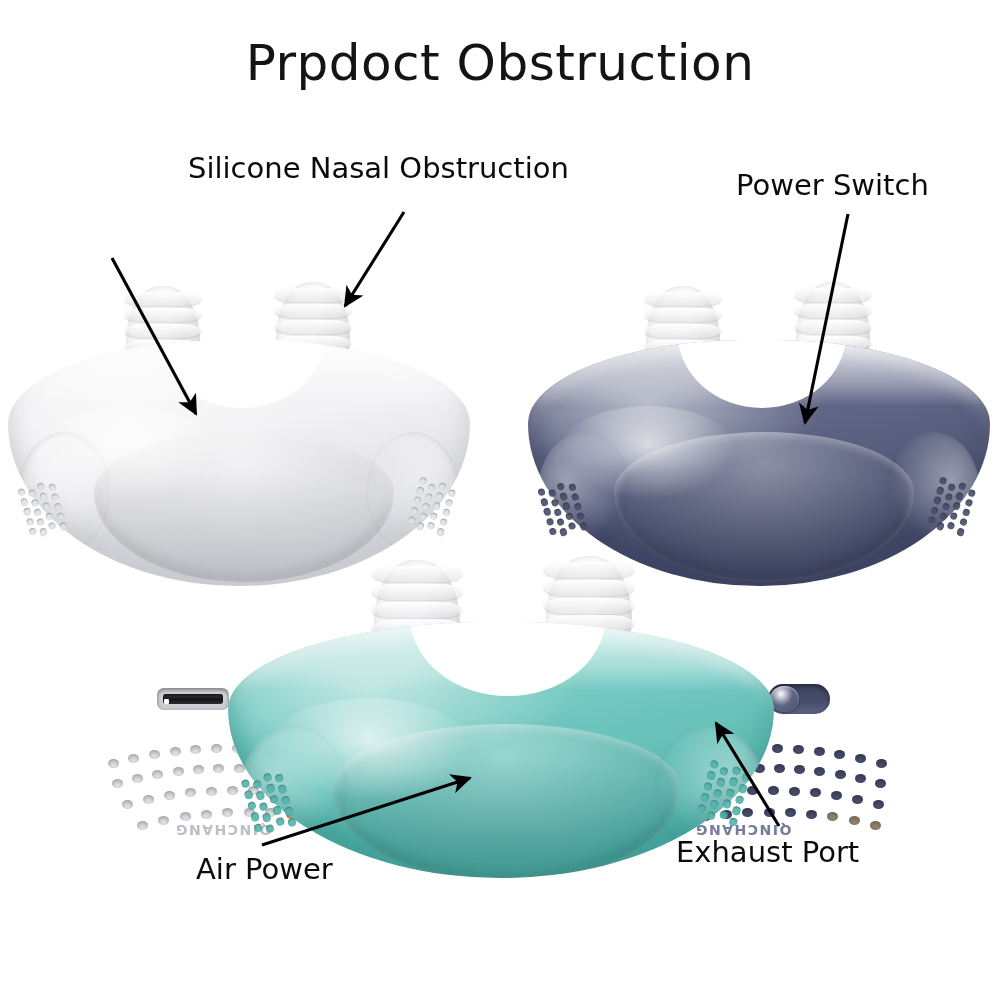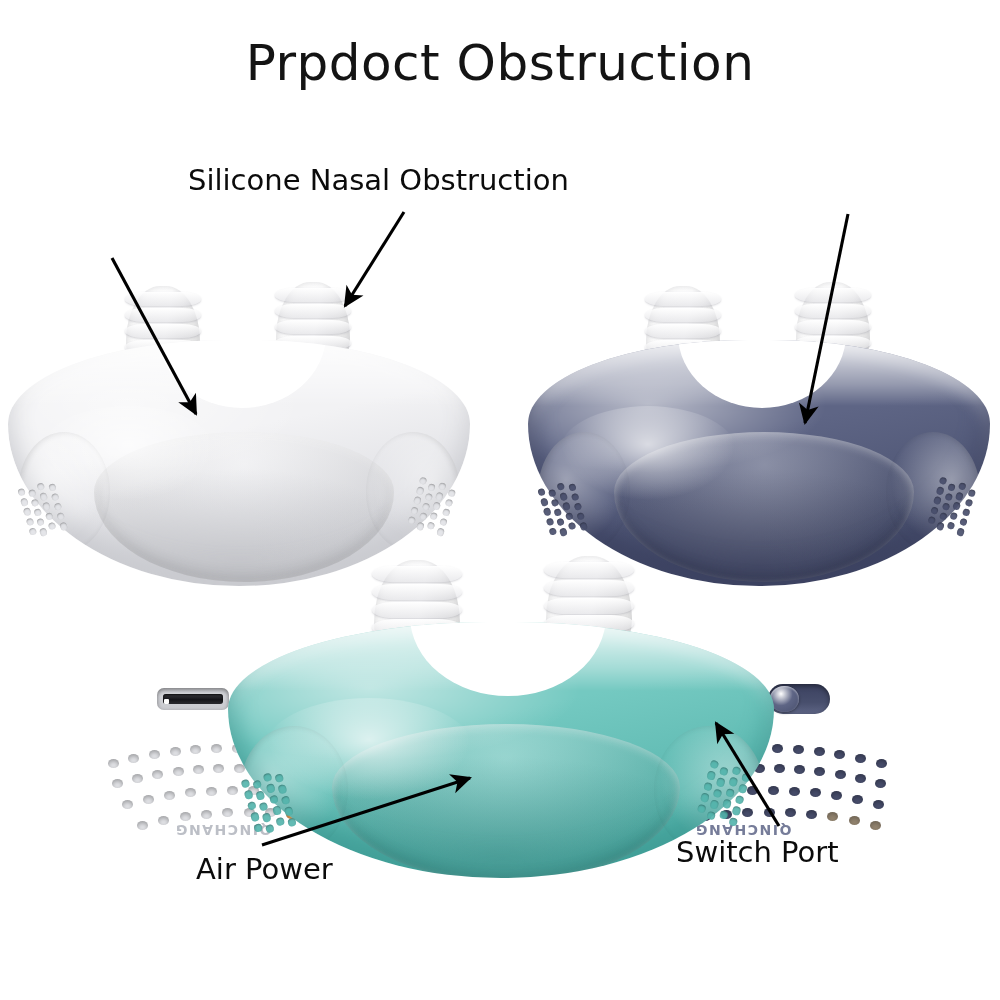--- a/index.html
+++ b/index.html
@@ -10,21 +10,21 @@
 
   
   .title{position:absolute;left:0;top:34px;width:1000px;text-align:center;
          font-size:50px;font-weight:400;letter-spacing:.5px;color:#141414;
          font-family:"DejaVu Sans","Liberation Sans",sans-serif;}
 
   
   .lbl{position:absolute;font-size:29px;font-weight:400;color:#0b0b0b;
        white-space:nowrap;line-height:1;}
   .lbl-usb{left:8px;top:218px;}
-  .lbl-silicone{left:188px;top:166px;}
+  .lbl-silicone{left:188px;top:154px;}
   .lbl-power{left:736px;top:171px;}
   .lbl-air{left:196px;top:855px;}
   .lbl-exhaust{left:676px;top:838px;}
 
   
   svg.arrows{position:absolute;left:0;top:0;width:1000px;height:1000px;
              overflow:visible;pointer-events:none;}
 
   
   .device{position:absolute;}
@@ -402,22 +402,23 @@
         <div class="vhole" style="left:22.8px;top:45.6px;width:8px;height:8.4px;background:#53b4ac;opacity:.9;box-shadow:inset 0 1px 1.6px rgba(0,0,0,.33);"></div>
         <div class="vhole" style="left:34.2px;top:4px;width:8px;height:8.4px;background:#53b4ac;opacity:.9;box-shadow:inset 0 1px 1.6px rgba(0,0,0,.33);"></div>
         <div class="vhole" style="left:34.2px;top:15.4px;width:8px;height:8.4px;background:#53b4ac;opacity:.9;box-shadow:inset 0 1px 1.6px rgba(0,0,0,.33);"></div>
         <div class="vhole" style="left:34.2px;top:26.8px;width:8px;height:8.4px;background:#53b4ac;opacity:.9;box-shadow:inset 0 1px 1.6px rgba(0,0,0,.33);"></div>
         <div class="vhole" style="left:34.2px;top:38.2px;width:8px;height:8.4px;background:#53b4ac;opacity:.9;box-shadow:inset 0 1px 1.6px rgba(0,0,0,.33);"></div>
         <div class="vhole" style="left:34.2px;top:49.6px;width:8px;height:8.4px;background:#53b4ac;opacity:.9;box-shadow:inset 0 1px 1.6px rgba(0,0,0,.33);"></div>
       </div>
     </div>
 
   <div class="lbl lbl-silicone">Silicone Nasal Obstruction</div>
+  <div class="lbl lbl-power">Power Switch</div>
   <div class="lbl lbl-air">Air Power</div>
-  <div class="lbl lbl-exhaust">Switch Port</div>
+  <div class="lbl lbl-exhaust">Exhaust Port</div>
 
   <svg class="arrows" viewBox="0 0 1000 1000">
     <defs>
       <marker id="ah" viewBox="0 0 12 12" refX="10.5" refY="6" markerWidth="7.2" markerHeight="7.2" orient="auto-start-reverse">
         <path d="M0.4,0.6 L11.6,6 L0.4,11.4 L3.4,6 Z" fill="#000"></path>
       </marker>
     </defs>
 
     <path d="M112,258 L196,414" stroke="#000" stroke-width="3.1" fill="none" marker-end="url(#ah)"></path>
 

